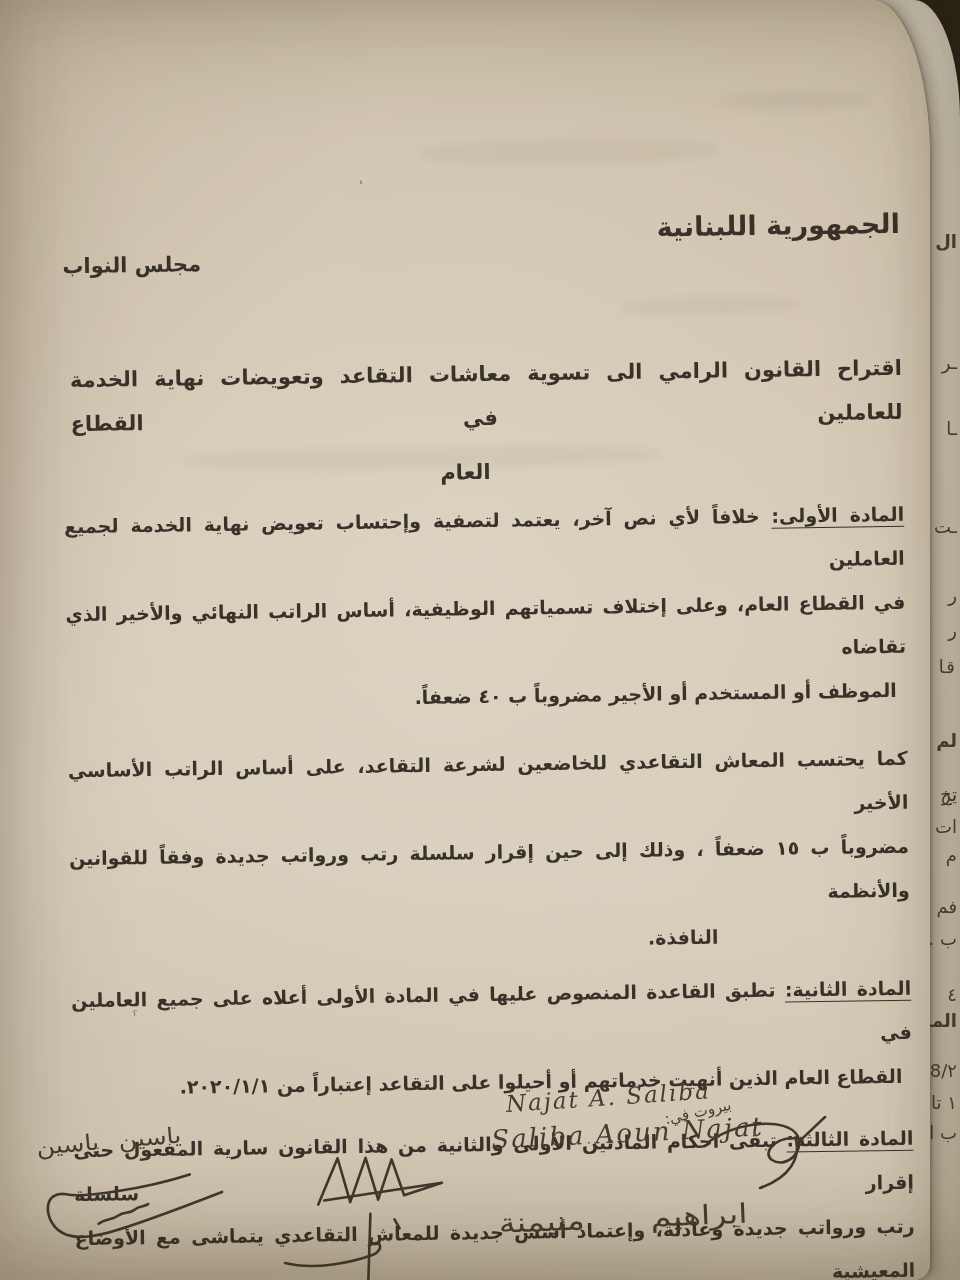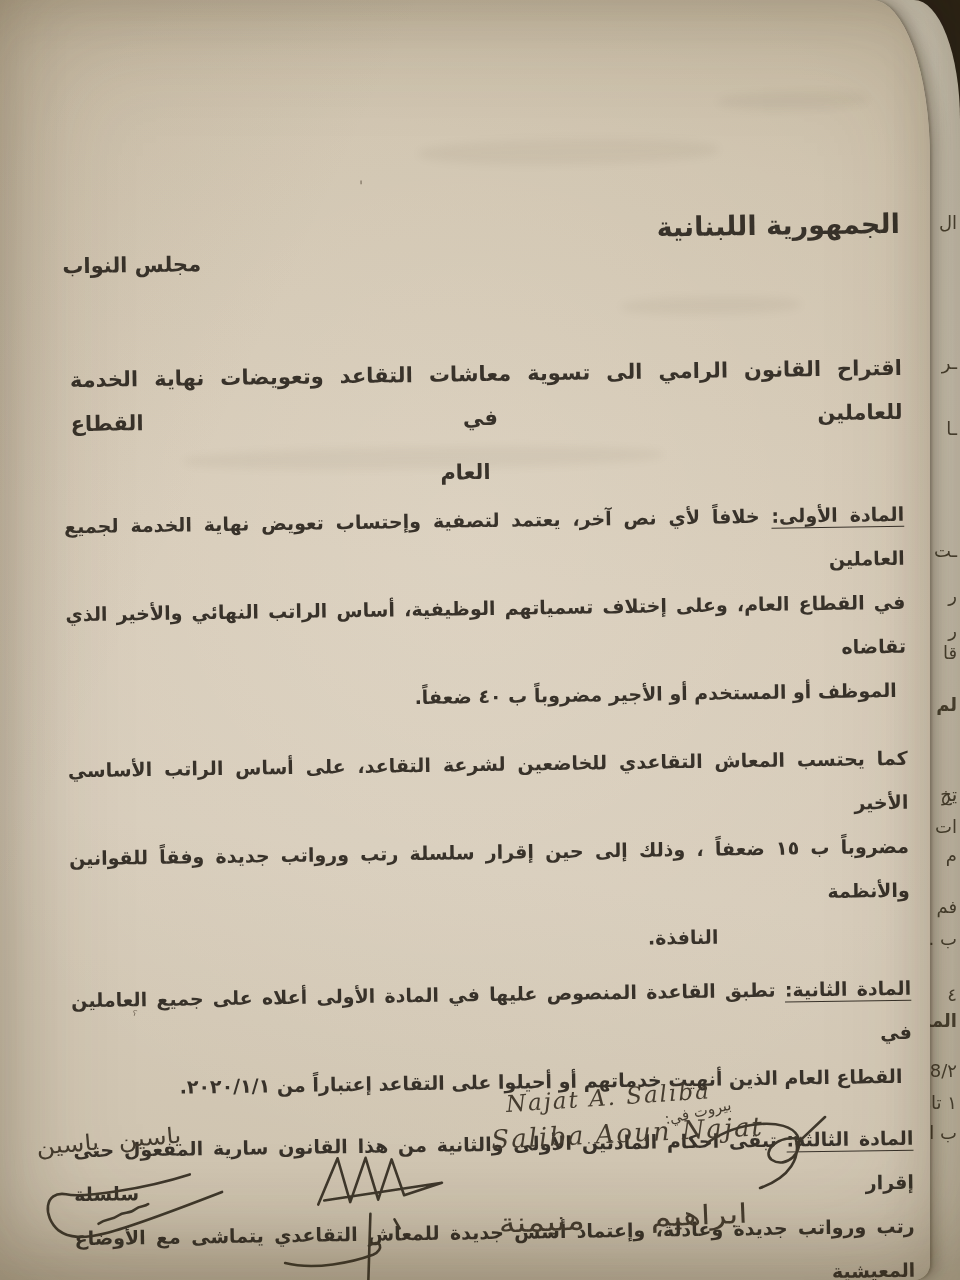--- a/index.html
+++ b/index.html
@@ -69,28 +69,28 @@
     box-shadow:inset 0 0 130px rgba(70,55,28,.26), inset -25px 0 55px rgba(70,55,28,.12),
                inset 0 -45px 70px rgba(70,55,28,.16);}
 </style>
 </head>
 <body>
 
 <div class="scene">
 
   <div class="under-page">
     <div>
-        <span class="frag" style="top: 212px; font-weight: 400;">ال</span>
+        <span class="frag" style="top: 231px; font-weight: 700;">ال</span>
         <span class="frag" style="top: 352px;">ـر</span>
         <span class="frag" style="top: 418px;">ـا</span>
-        <span class="frag" style="top: 540px;">ـت</span>
+        <span class="frag" style="top: 516px;">ـت</span>
         <span class="frag" style="top: 585px;">ر</span>
         <span class="frag" style="top: 620px;">ر</span>
-        <span class="frag" style="top: 642px;">قا</span>
-        <span class="frag" style="top: 694px; font-weight: 700; text-align: right;">لم</span>
+        <span class="frag" style="top: 656px; font-family: Liberation Mono, monospace;">قا</span>
+        <span class="frag" style="top: 730px; font-weight: 700; text-align: right;">لم</span>
         <span class="frag" style="top: 784px;">يخ</span>
         <span class="frag" style="top: 784px;">تز</span>
         <span class="frag" style="top: 816px;">ات</span>
         <span class="frag" style="top: 845px;">م</span>
         <span class="frag" style="top: 896px;">فم ه</span>
         <span class="frag" style="top: 928px;">ب .</span>
         <span class="frag" style="top: 984px;">٤</span>
         <span class="frag" style="top: 1010px; font-weight: 700;">الما</span>
         <span class="frag" style="top: 1060px;">٢/8</span>
         <span class="frag" style="top: 1092px;">١ تار</span>

